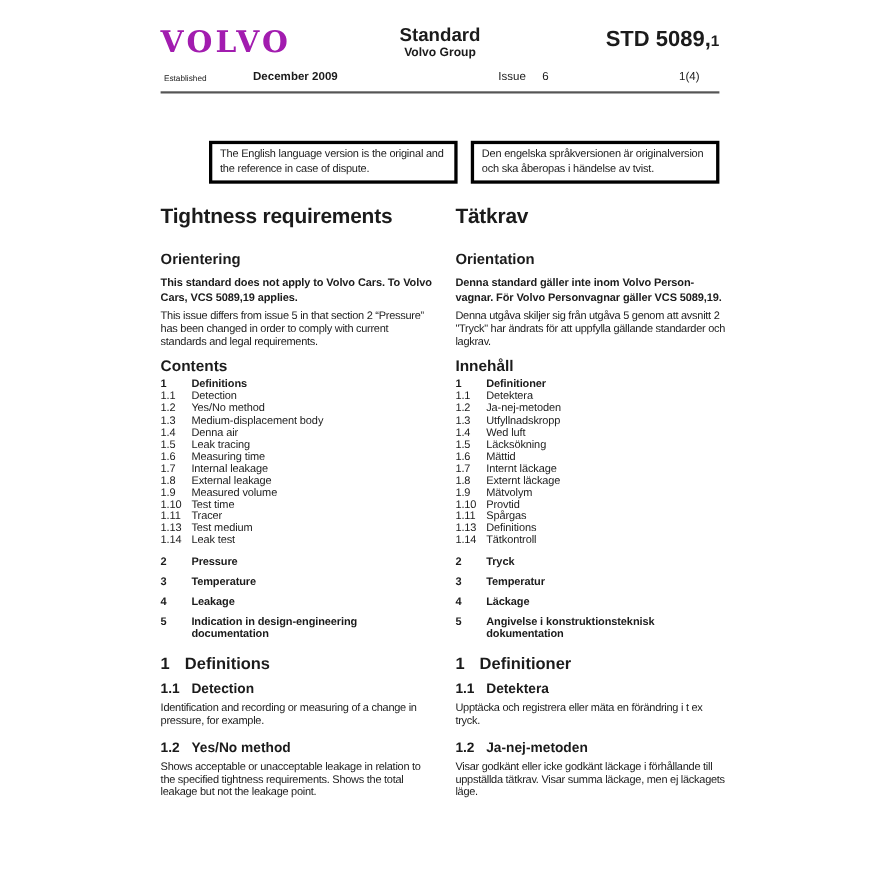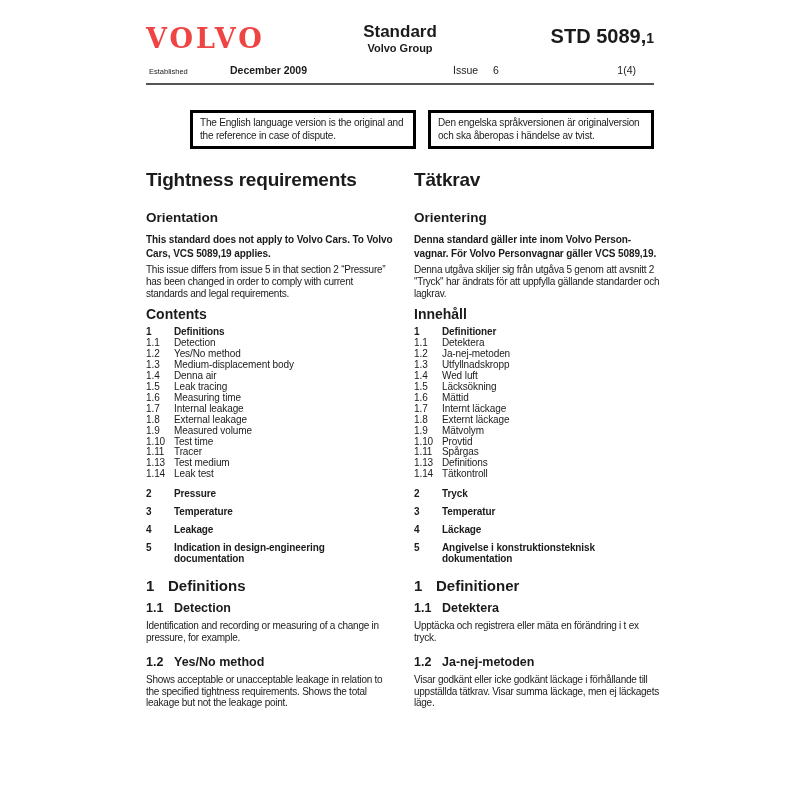--- a/index.html
+++ b/index.html
@@ -4,38 +4,38 @@
 <style>
   * { box-sizing: border-box; margin: 0; padding: 0; }
   html, body { background: #ffffff; }
   body { width: 800px; height: 800px; font-family: "Liberation Sans", sans-serif; color: #1b1b1b; }
   .doc { position: relative; width: 800px; height: 800px; background: #fff; overflow: hidden; }
   .content { position: absolute; left: 146px; top: 22px; width: 508px; }
 
   
   .header-row { display: flex; align-items: flex-start; }
   .logo { width: 140px; font-family: "DejaVu Serif", serif; font-weight: bold;
-          font-size: 27px; letter-spacing: 3px; line-height: 1; color: #ef4444; padding-top: 3px; }
+          font-size: 27px; letter-spacing: 3px; line-height: 1; color: #a21caf; padding-top: 3px; }
   .header-center { flex: 1; text-align: center; }
   .doc-type { font-size: 17px; font-weight: bold; line-height: 1.15; }
   .doc-org  { font-size: 11px; font-weight: bold; }
   .doc-number { width: 140px; text-align: right; font-size: 20px; font-weight: bold; padding-top: 3px; white-space: nowrap; }
   .doc-number .suffix { font-size: 14px; }
 
   .meta-row { position: relative; height: 15px; margin-top: 9px; font-size: 10.5px; }
   .meta-est-label { position: absolute; left: 3px; top: 4px; font-size: 7.5px; }
   .meta-est-value { position: absolute; left: 84px; top: 1px; font-weight: bold; }
   .meta-issue-label { position: absolute; left: 307px; top: 1px; }
   .meta-issue-value { position: absolute; left: 347px; top: 1px; }
   .meta-page { position: absolute; right: 18px; top: 1px; }
 
   .rule { border: none; border-top: 2px solid #555; margin-top: 5px; }
 
   
-  .notice-row { display: flex; gap: 12px; margin-top: 25px; padding-left: 44px; }
+  .notice-row { display: flex; gap: 12px; margin-top: 43px; padding-left: 44px; }
   .notice-box { flex: 1; border: 3px solid #000; padding: 3px 7px 4px 7px;
                 font-size: 10px; line-height: 13px; letter-spacing: -0.2px; min-height: 35px; }
 
   
   .columns { display: grid; grid-template-columns: 248px 248px; column-gap: 20px; margin-top: 21px; }
 
   .col-title { font-size: 19px; font-weight: bold; letter-spacing: -0.2px; line-height: 1.1; }
   .sec-heading { font-size: 13.5px; font-weight: bold; margin-top: 20px; }
   .scope-note { font-size: 10px; font-weight: bold; line-height: 13.5px; margin-top: 8px; letter-spacing: -0.1px; }
   .issue-note { font-size: 10px; line-height: 12px; margin-top: 4px; letter-spacing: -0.25px; }
@@ -84,22 +84,22 @@
     <div class="notice-row">
       <div class="notice-box">The English language version is the original and the reference in case of dispute.</div>
       <div class="notice-box">Den engelska språkversionen är originalversion och ska åberopas i händelse av tvist.</div>
     </div>
 
     <div class="columns">
 
       <div class="col-title">Tightness requirements</div>
       <div class="col-title">Tätkrav</div>
 
+      <div class="sec-heading">Orientering</div>
       <div class="sec-heading">Orientation</div>
-      <div class="sec-heading">Orientering</div>
 
       <div class="scope-note">This standard does not apply to Volvo Cars. To Volvo Cars, VCS&nbsp;5089,19 applies.</div>
       <div class="scope-note">Denna standard gäller inte inom Volvo Person-vagnar. För Volvo Personvagnar gäller VCS&nbsp;5089,19.</div>
 
       <div class="issue-note">This issue differs from issue 5 in that section 2 “Pressure” has been changed in order to comply with current standards and legal requirements.</div>
       <div class="issue-note">Denna utgåva skiljer sig från utgåva 5 genom att avsnitt 2 "Tryck" har ändrats för att uppfylla gällande standarder och lagkrav.</div>
 
       <div class="contents-heading">Contents</div>
       <div class="contents-heading">Innehåll</div>
 

